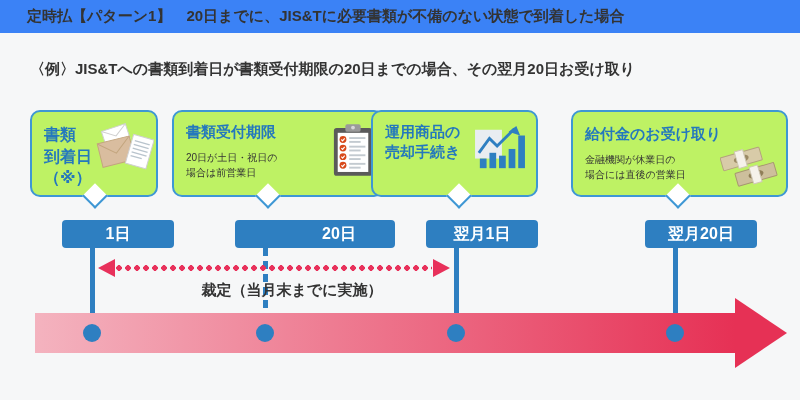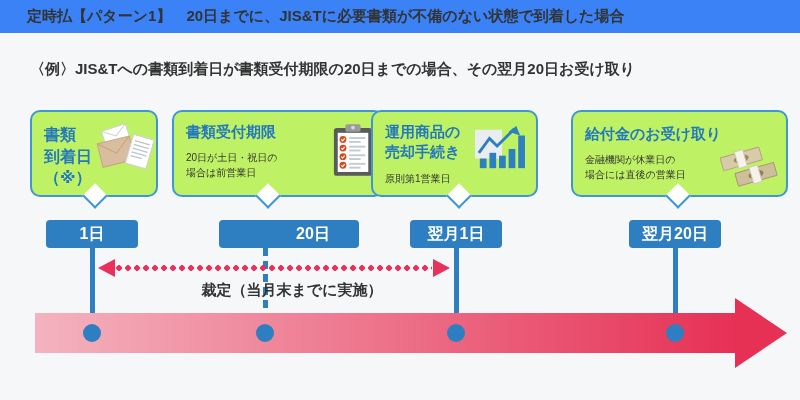--- a/index.html
+++ b/index.html
@@ -39,23 +39,23 @@
   .c3{left:371px;width:167px;padding:10px 12px;}
   .c4{left:571px;width:217px;padding:12px 12px;}
   .icon{position:absolute;}
   .c1 .icon{right:2px;top:10px;}
   .c2 .icon{right:8px;top:10px;}
   .c3 .icon{right:10px;top:12px;}
   .c4 .icon{right:4px;top:32px;}
 
   
   .date-chip{
-    position:absolute;top:220px;width:92px;height:28px;background:#2e7fc1;
+    position:absolute;top:220px;width:112px;height:28px;background:#2e7fc1;
     border-radius:4px;color:#fff;font-weight:bold;font-size:16px;
-    display:flex;align-items:center;justify-content:center;
+    display:flex;align-items:center;justify-content:center;margin-left:16px;
   }
   .d1{left:46px;} .d2{left:219px;padding-left:48px;} .d3{left:410px;} .d4{left:629px;}
 
   
   .vline{position:absolute;top:248px;width:5px;height:85px;background:#2e7fc1;}
   .vline.dashed{background:repeating-linear-gradient(to bottom,#2e7fc1 0 8px,transparent 8px 13px);}
   .v1{left:90px;} .v2{left:263px;} .v3{left:454px;} .v4{left:673px;}
   .vdot{position:absolute;top:324px;width:18px;height:18px;border-radius:50%;background:#2e7fc1;z-index:3;}
   .p1{left:83px;} .p2{left:256px;} .p3{left:447px;} .p4{left:666px;}
 
@@ -150,21 +150,20 @@
             <line x1="18" y1="47.5" x2="30" y2="47.5"></line>
         </g>
       </svg>
     </span>
     <div class="tail" style="left:85px"></div>
   </div>
 
   <div class="callout c3">
     <div class="callout-title">運用商品の
 売却手続き</div>
-    <div class="callout-body">原則第1営業日</div>
     <span class="icon">
       <svg width="52" height="48" viewBox="0 0 54 50">
         <rect x="1" y="6" width="28" height="30" fill="#e9edf1"></rect>
         <g fill="#2e7fc1">
           <rect x="6" y="36" width="7" height="10"></rect>
           <rect x="16" y="30" width="7" height="16"></rect>
           <rect x="26" y="33" width="7" height="13"></rect>
           <rect x="36" y="26" width="7" height="20"></rect>
           <rect x="46" y="12" width="7" height="34"></rect>
         </g>

